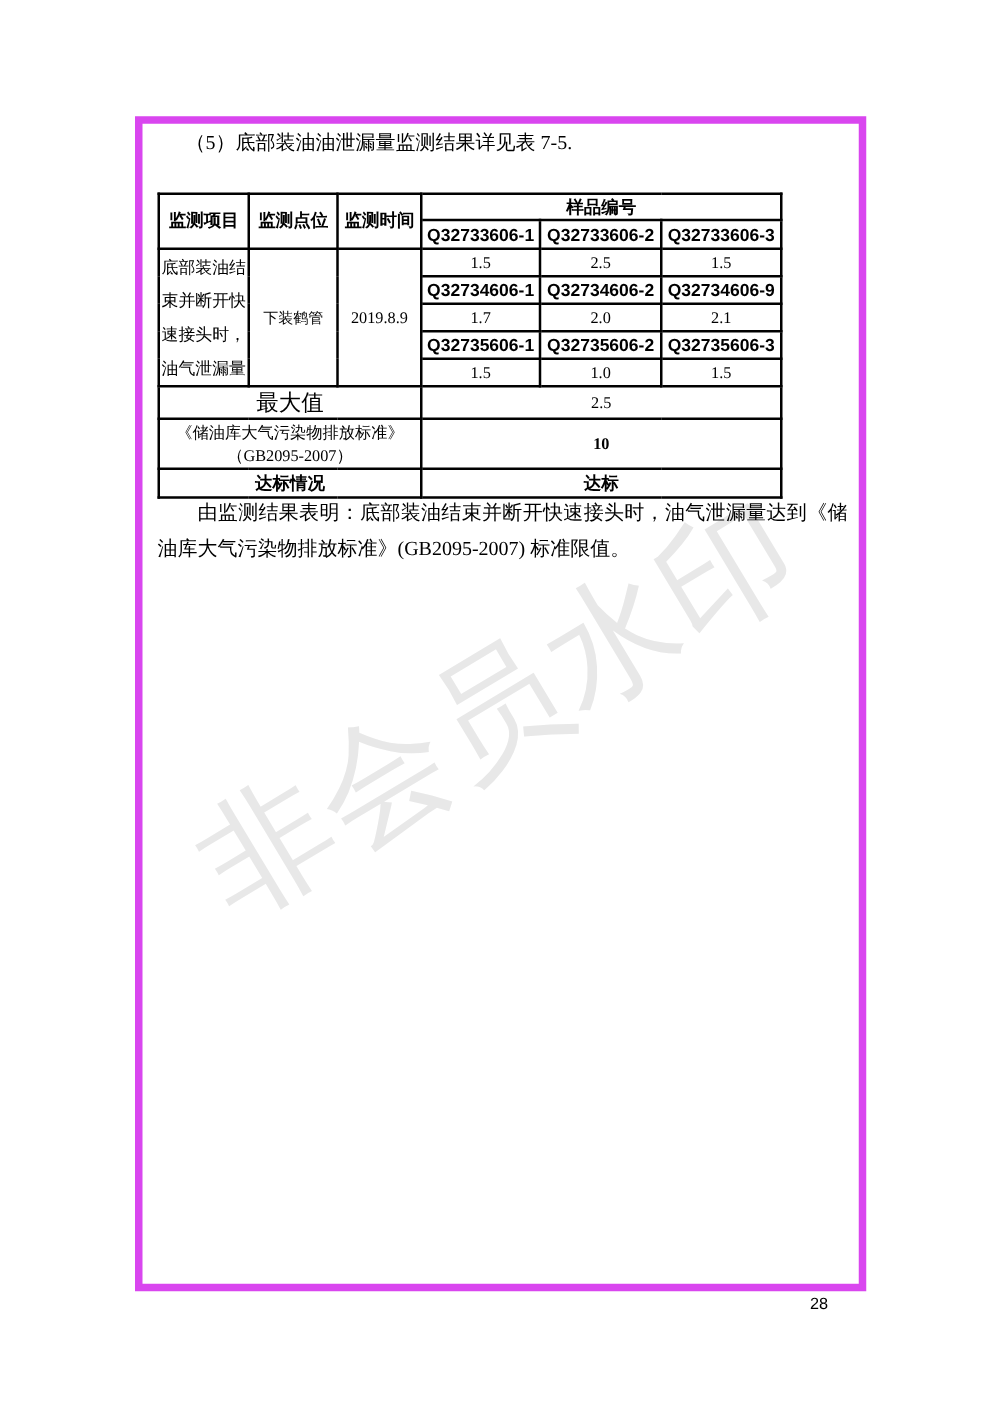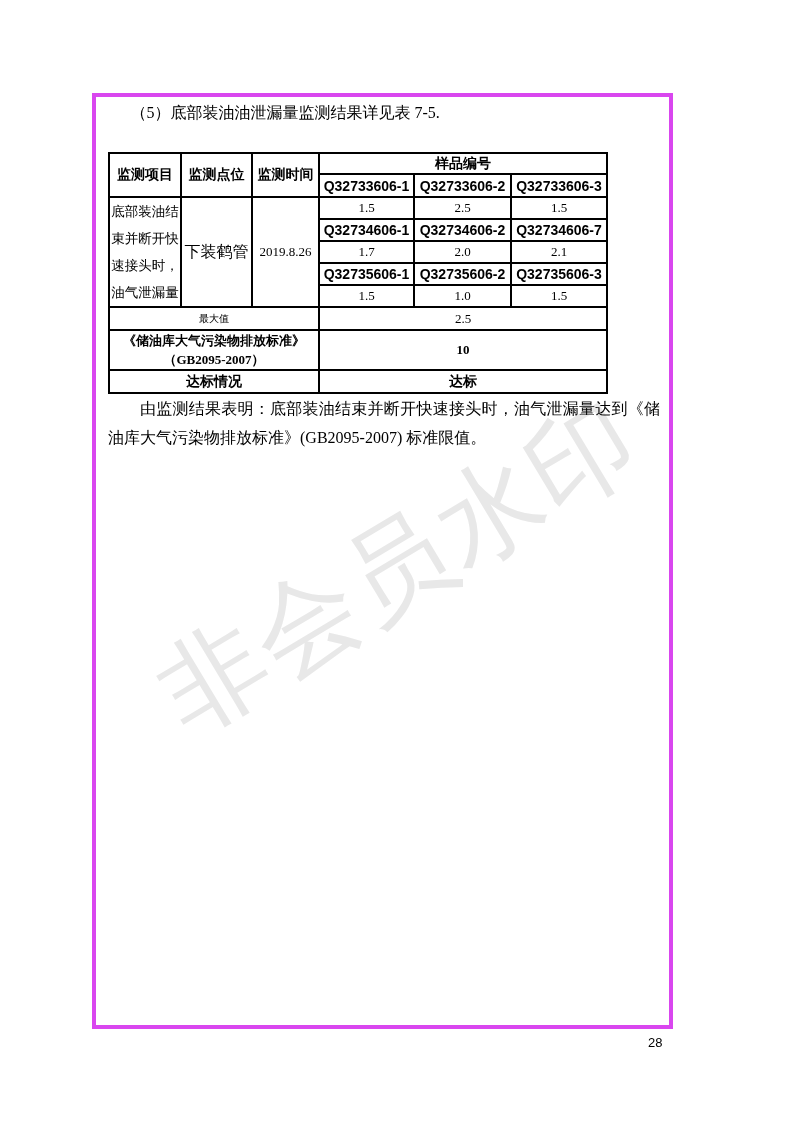--- a/index.html
+++ b/index.html
@@ -18,23 +18,23 @@
     font-size: 105px;
     letter-spacing: 2px;
     color: #e8e8e8;
     white-space: nowrap;
     z-index: 0;
     font-family: "Liberation Sans", sans-serif;
     user-select: none;
   }
   .page-border {
     position: absolute;
-    left: 92px; top: 93px;
+    left: 108px; top: 93px;
     width: 573px; height: 928px;
-    border: 4px solid #d946ef;
+    border: 6px solid #d946ef;
     z-index: 1;
   }
   .intro {
     position: absolute;
     left: 12px; top: 5px;
     width: 552px;
     margin: 0;
     font-size: 16px;
     line-height: 22px;
     text-indent: 1.4em;
@@ -66,24 +66,24 @@
     overflow: hidden;
   }
   tr.h21 { height: 21px; padding-left: 18px; }
   tr.h22 { height: 22px; }
   tr.h23 { height: 23px; }
   tr.h38 { height: 38px; }
   .hd  { font-size: 14px; font-weight: bold; }
   .sid { font-size: 14px; font-weight: bold; font-family: "Liberation Sans", sans-serif; }
   .val { font-size: 13px; font-weight: normal; }
   .itemcell { font-size: 13.5px; line-height: 27px; font-weight: normal; }
-  .pointcell { font-size: 16px; font-weight: normal; border-radius: 21px; }
+  .pointcell { font-size: 12px; font-weight: normal; border-radius: 21px; }
   .timecell { font-size: 13px; font-weight: normal; }
-  .lab { font-size: 10px; font-weight: normal; }
-  .std { font-size: 13px; font-weight: bold; line-height: 19px; }
+  .lab { font-size: 18px; font-weight: normal; }
+  .std { font-size: 13px; font-weight: normal; line-height: 19px; }
   .stdval { font-size: 13px; font-weight: bold; }
   .comp { font-size: 14px; font-weight: bold; }
   .conclusion {
     position: absolute;
     left: 12px; top: 297px;
     width: 552px;
     margin: 0;
     font-size: 16px;
     line-height: 29px;
     text-indent: 2em;
@@ -129,29 +129,29 @@
         <th class="sid">Q32733606-3</th>
       </tr>
       <tr class="h21">
         <td class="itemcell" rowspan="5">
           <div>底部装油结</div>
           <div>束并断开快</div>
           <div>速接头时，</div>
           <div>油气泄漏量</div>
         </td>
         <td class="pointcell" rowspan="5">下装鹤管</td>
-        <td class="timecell" rowspan="5">2019.8.26</td>
+        <td class="timecell" rowspan="5">2019.8.9</td>
         <td class="val">1.5</td>
         <td class="val">2.5</td>
         <td class="val">1.5</td>
       </tr>
       <tr class="h22">
         <td class="sid">Q32734606-1</td>
         <td class="sid">Q32734606-2</td>
-        <td class="sid">Q32734606-7</td>
+        <td class="sid">Q32734606-9</td>
       </tr>
       <tr class="h21">
         <td class="val">1.7</td>
         <td class="val">2.0</td>
         <td class="val">2.1</td>
       </tr>
       <tr class="h22">
         <td class="sid">Q32735606-1</td>
         <td class="sid">Q32735606-2</td>
         <td class="sid">Q32735606-3</td>

